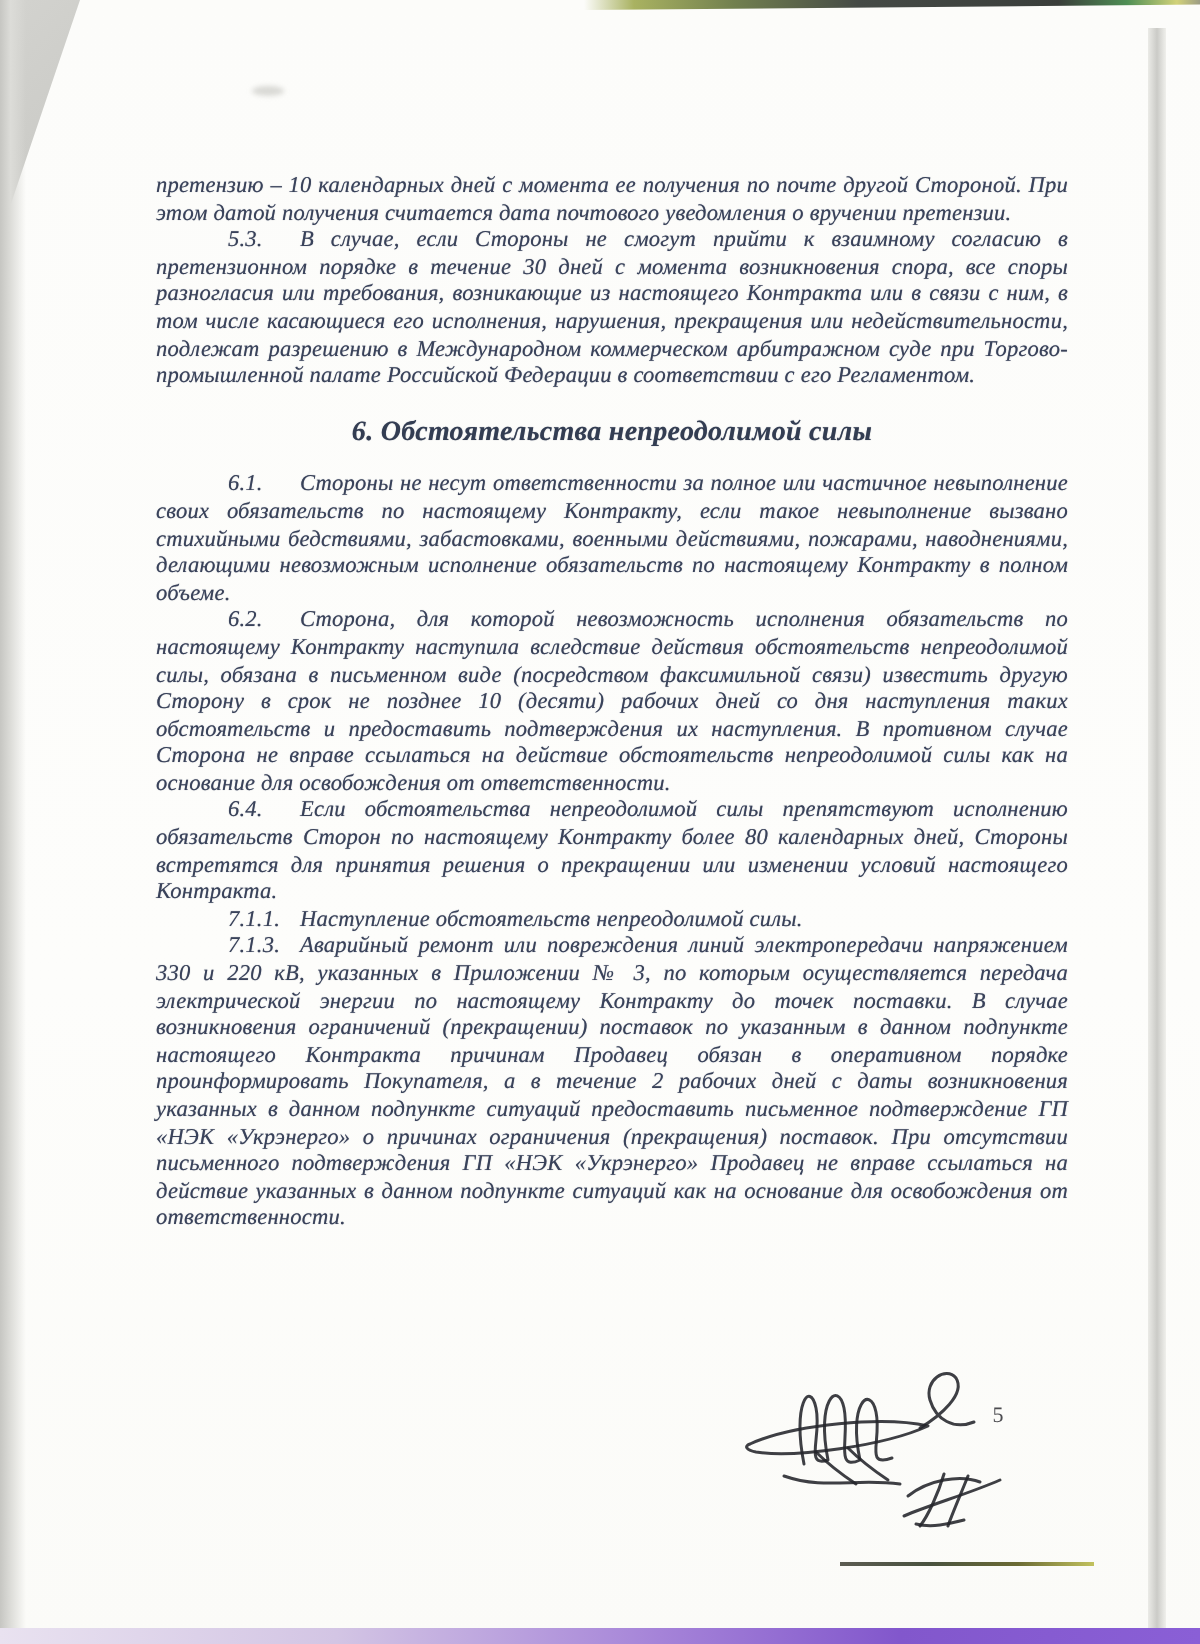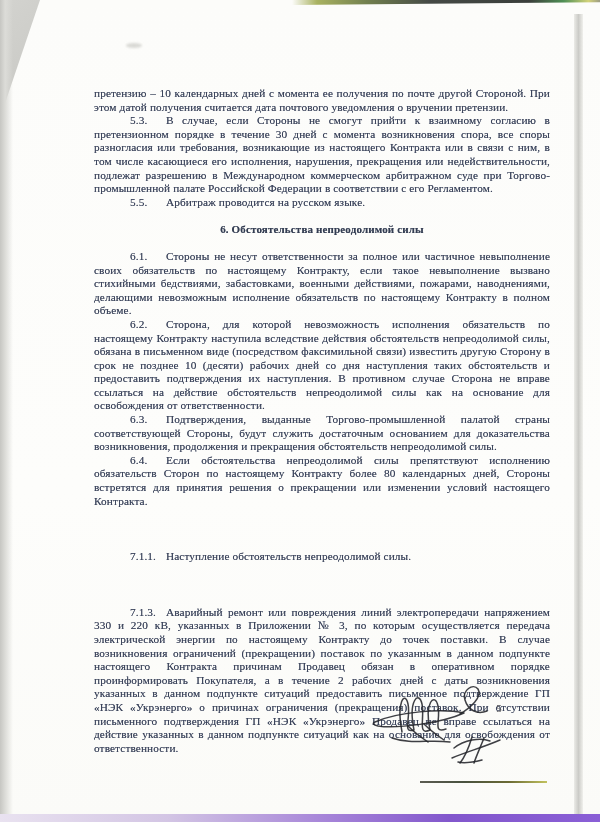--- a/index.html
+++ b/index.html
@@ -28,30 +28,30 @@
     position:absolute;left:574px;top:14px;width:9px;height:806px;
     background:linear-gradient(90deg,#ebebe7 0%,#cbcbc7 50%,#f0f0ec 100%);
   }
   .artifact-bottom-strip{
     position:absolute;left:0;bottom:0;width:600px;height:8px;
     background:linear-gradient(90deg,#e9e2f0 0%,#d3c5e4 28%,#a583d8 55%,#8257cc 75%,#8a5fd6 100%);
   }
   .smudge{position:absolute;left:126px;top:43px;width:16px;height:5px;background:#d9d9d5;border-radius:50%;filter:blur(1.2px);}
   
   .doc{
-    position:absolute;left:94px;top:87px;width:456px;
+    position:absolute;left:78px;top:87px;width:456px;
     color:#39425a;font-size:11.3px;line-height:13.6px;text-align:justify;
-    letter-spacing:0.1px;text-shadow:0 0 0.45px rgba(57,66,90,0.65);
+    letter-spacing:0.1px;text-shadow:0 0 0.45px rgba(57,66,90,0.65);font-style:italic;
   }
   .doc p{margin:0;}
   .num{display:inline-block;margin-left:36px;width:36px;}
-  .num-sub{display:inline-block;margin-left:36px;width:36px;margin-top:42px;}
+  .num-sub{display:inline-block;margin-left:36px;width:36px;}
   .p-intro{text-indent:25px;}
   .sec-title{
-    text-align:center;font-weight:bold;font-size:11px;color:#333d52;
+    text-align:center;font-weight:bold;font-size:14px;color:#333d52;
     margin:13px 0 13px 0;letter-spacing:0.15px;
   }
   .sec-title .sec-num{margin-right:9px;}
   .sec-title-6{margin:14px 0 13px 0;}
   .sec-title-7{margin:12px 0 9px 0;}
   
   .sig-main{position:absolute;left:372px;top:682px;}
   .sig-initials{position:absolute;left:438px;top:722px;}
   .sig-svg path{fill:none;stroke:#23242a;stroke-width:1.5;stroke-linecap:round;stroke-linejoin:round;opacity:0.88;}
   .page-number{
@@ -75,29 +75,27 @@
   <div class="artifact-bottom-strip"></div>
   <div class="smudge"></div>
 
   <div class="doc">
 
     <p><span>претензию – 10 календарных дней с момента ее получения по почте другой Стороной. При этом датой получения считается дата почтового уведомления о вручении претензии.</span></p>
 
     <p><span class="num">5.3.</span><span>В случае, если Стороны не смогут прийти к взаимному согласию в претензионном порядке в течение 30 дней с момента возникновения спора, все споры разногласия или требования, возникающие из настоящего Контракта или в связи с ним, в том числе касающиеся его исполнения, нарушения, прекращения или недействительности, подлежат разрешению в Международном коммерческом арбитражном суде при Торгово-промышленной палате Российской Федерации в соответствии с его Регламентом.</span></p>
 
 
-    <p><span class="num">5.5.</span><span>Арбитраж проводится на русском языке.</span></p>
 
     <div class="sec-title sec-title-6">6. Обстоятельства непреодолимой силы</div>
 
     <p><span class="num">6.1.</span><span>Стороны не несут ответственности за полное или частичное невыполнение своих обязательств по настоящему Контракту, если такое невыполнение вызвано стихийными бедствиями, забастовками, военными действиями, пожарами, наводнениями, делающими невозможным исполнение обязательств по настоящему Контракту в полном объеме.</span></p>
 
     <p><span class="num">6.2.</span><span>Сторона, для которой невозможность исполнения обязательств по настоящему Контракту наступила вследствие действия обстоятельств непреодолимой силы, обязана в письменном виде (посредством факсимильной связи) известить другую Сторону в срок не позднее 10 (десяти) рабочих дней со дня наступления таких обстоятельств и предоставить подтверждения их наступления. В противном случае Сторона не вправе ссылаться на действие обстоятельств непреодолимой силы как на основание для освобождения от ответственности.</span></p>
 
-    <p><span class="num">6.3.</span><span>Подтверждения, выданные Торгово-промышленной палатой страны соответствующей Стороны, будут служить достаточным основанием для доказательства возникновения, продолжения и прекращения обстоятельств непреодолимой силы.</span></p>
 
     <p><span class="num">6.4.</span><span>Если обстоятельства непреодолимой силы препятствуют исполнению обязательств Сторон по настоящему Контракту более 80 календарных дней, Стороны встретятся для принятия решения о прекращении или изменении условий настоящего Контракта.</span></p>
 
 
 
     <p><span class="num-sub">7.1.1.</span><span>Наступление обстоятельств непреодолимой силы.</span></p>
 
 
     <p><span class="num-sub">7.1.3.</span><span>Аварийный ремонт или повреждения линий электропередачи напряжением 330 и 220 кВ, указанных в Приложении № 3, по которым осуществляется передача электрической энергии по настоящему Контракту до точек поставки. В случае возникновения ограничений (прекращении) поставок по указанным в данном подпункте настоящего Контракта причинам Продавец обязан в оперативном порядке проинформировать Покупателя, а в течение 2 рабочих дней с даты возникновения указанных в данном подпункте ситуаций предоставить письменное подтверждение ГП «НЭК «Укрэнерго» о причинах ограничения (прекращения) поставок. При отсутствии письменного подтверждения ГП «НЭК «Укрэнерго» Продавец не вправе ссылаться на действие указанных в данном подпункте ситуаций как на основание для освобождения от ответственности.</span></p>
 

